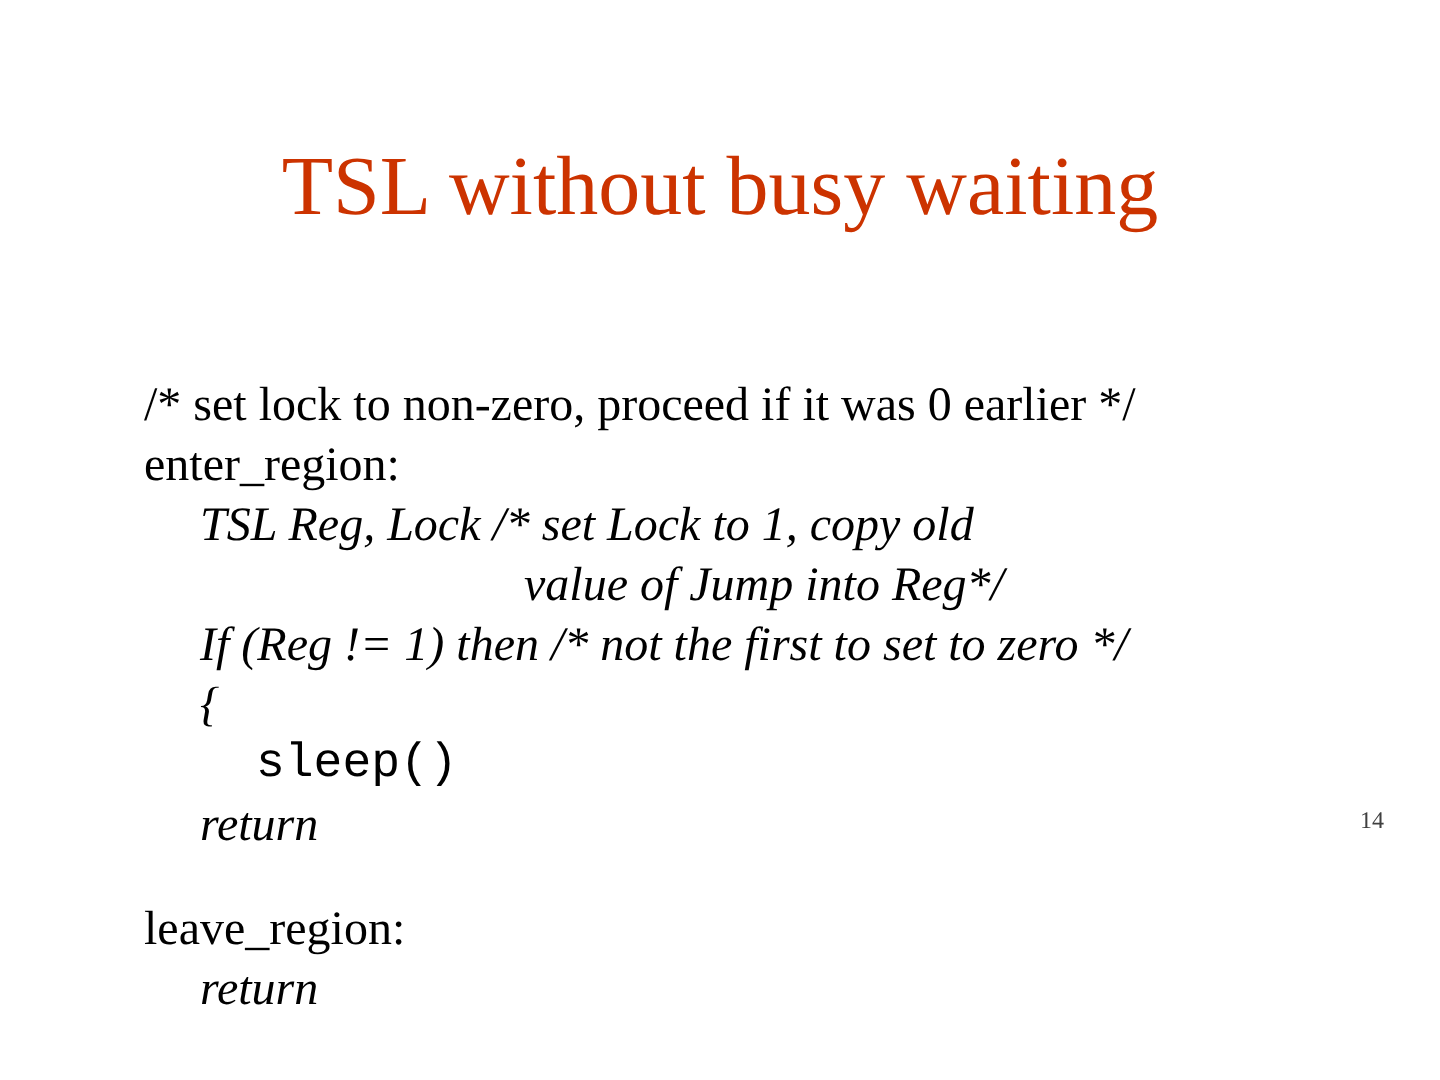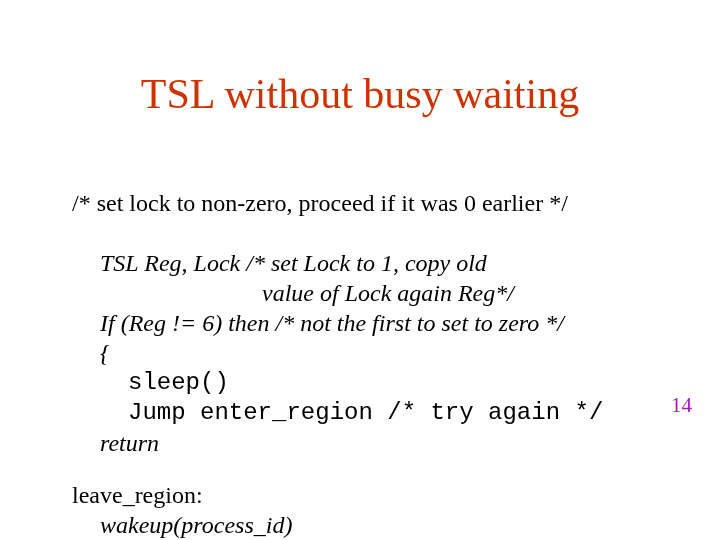--- a/index.html
+++ b/index.html
@@ -32,44 +32,42 @@
     top: 188px;
     left: 72px;
     width: 600px;
     font-size: 24px;
     line-height: 1.25;
   }
   .pagenum {
     position: absolute;
     bottom: 18px;
     right: 28px;
-    font-size: 21px;
-    color: #a21caf;
+    font-size: 12px;
+    color: #404040;
   }
   .i1 { padding-left: 28px; display:block;font-style:italic; }
   .i2 { padding-left: 56px; display:block;font-family:Liberation Mono, monospace; }
   .blank { height: 22px; }
 </style>
 </head>
 <body>
 
 <div class="slide">
 
   <div class="title">TSL without busy waiting</div>
 
   <div class="body">
     <span>/* set lock to non-zero, proceed if it was 0 earlier */</span><br>
-    <br>
+    <span>enter_region:</span><br>
     <span class="i1">TSL  Reg, Lock  /* set Lock to 1, copy old</span>
-    <span class="i1" style="padding-left:190px">value of Lock again Reg*/</span>
-    <span class="i1">If (Reg != 6) then    /* not the first to set to zero */</span>
+    <span class="i1" style="padding-left:190px">value of Jump into Reg*/</span>
+    <span class="i1">If (Reg != 1) then    /* not the first to set to zero */</span>
     <span class="i1"> {</span>
     <span class="i2">sleep()</span>
-    <span class="i2">Jump enter_region  /* try again */</span>
     <span class="i1">return</span>
     <div class="blank"></div>
     <span>leave_region:</span><br>
-    <span class="i1"> wakeup(process_id)</span>
     <span class="i1"> return</span>
   </div>
 
   <div class="pagenum">14</div>
 </div>
 
 </body></html>

